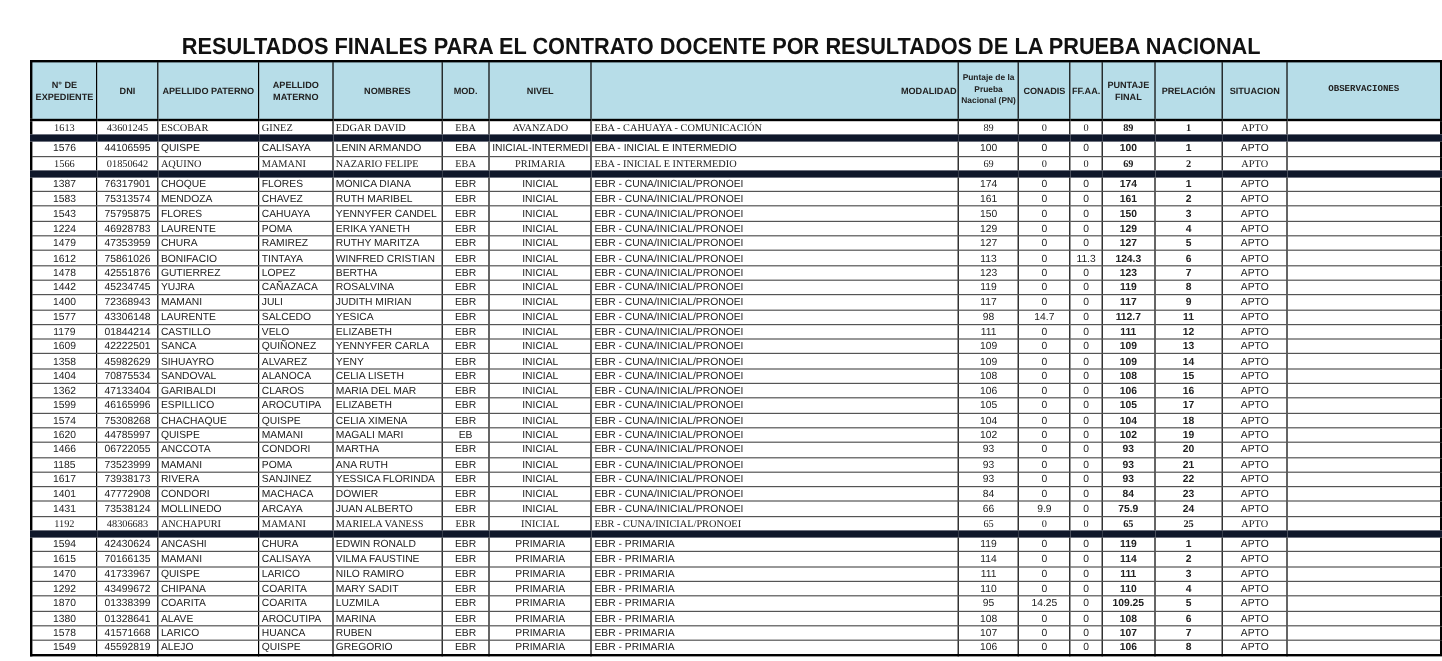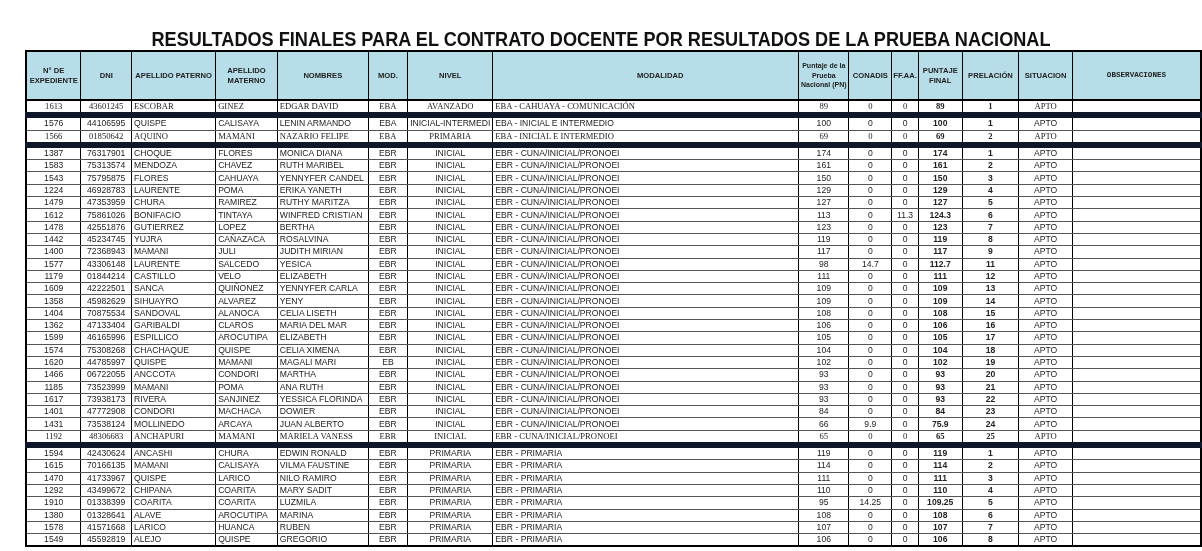--- a/index.html
+++ b/index.html
@@ -39,21 +39,21 @@
   </colgroup>
   <thead>
     <tr>
       <th>N° DE EXPEDIENTE</th>
       <th>DNI</th>
       <th>APELLIDO PATERNO</th>
       <th>APELLIDO MATERNO</th>
       <th>NOMBRES</th>
       <th>MOD.</th>
       <th>NIVEL</th>
-      <th style="text-align:center;padding-left:30px;">MODALIDAD</th>
+      <th style="text-align:right;padding-left:30px;">MODALIDAD</th>
       <th style="font-weight:bold;font-size:7px;">Puntaje de la Prueba Nacional (PN)</th>
       <th>CONADIS</th>
       <th>FF.AA.</th>
       <th>PUNTAJE FINAL</th>
       <th>PRELACIÓN</th>
       <th>SITUACION</th>
       <th style="border-right:2px solid #000;font-family:Liberation Mono, monospace;">OBSERVACIONES</th>
     </tr>
   </thead>
   <tbody id="tbody">
@@ -578,21 +578,21 @@
         <td class="l">EBR - PRIMARIA</td>
         <td class="c">110</td>
         <td class="c">0</td>
         <td class="c">0</td>
         <td class="b">110</td>
         <td class="b">4</td>
         <td class="c">APTO</td>
         <td class="l obs"></td>
       </tr>
       <tr>
-        <td class="c">1910</td>
+        <td class="c">1870</td>
         <td class="c">01338399</td>
         <td class="l">COARITA</td>
         <td class="l">COARITA</td>
         <td class="l">LUZMILA</td>
         <td class="c">EBR</td>
         <td class="c">PRIMARIA</td>
         <td class="l">EBR - PRIMARIA</td>
         <td class="c">95</td>
         <td class="c">14.25</td>
         <td class="c">0</td>

